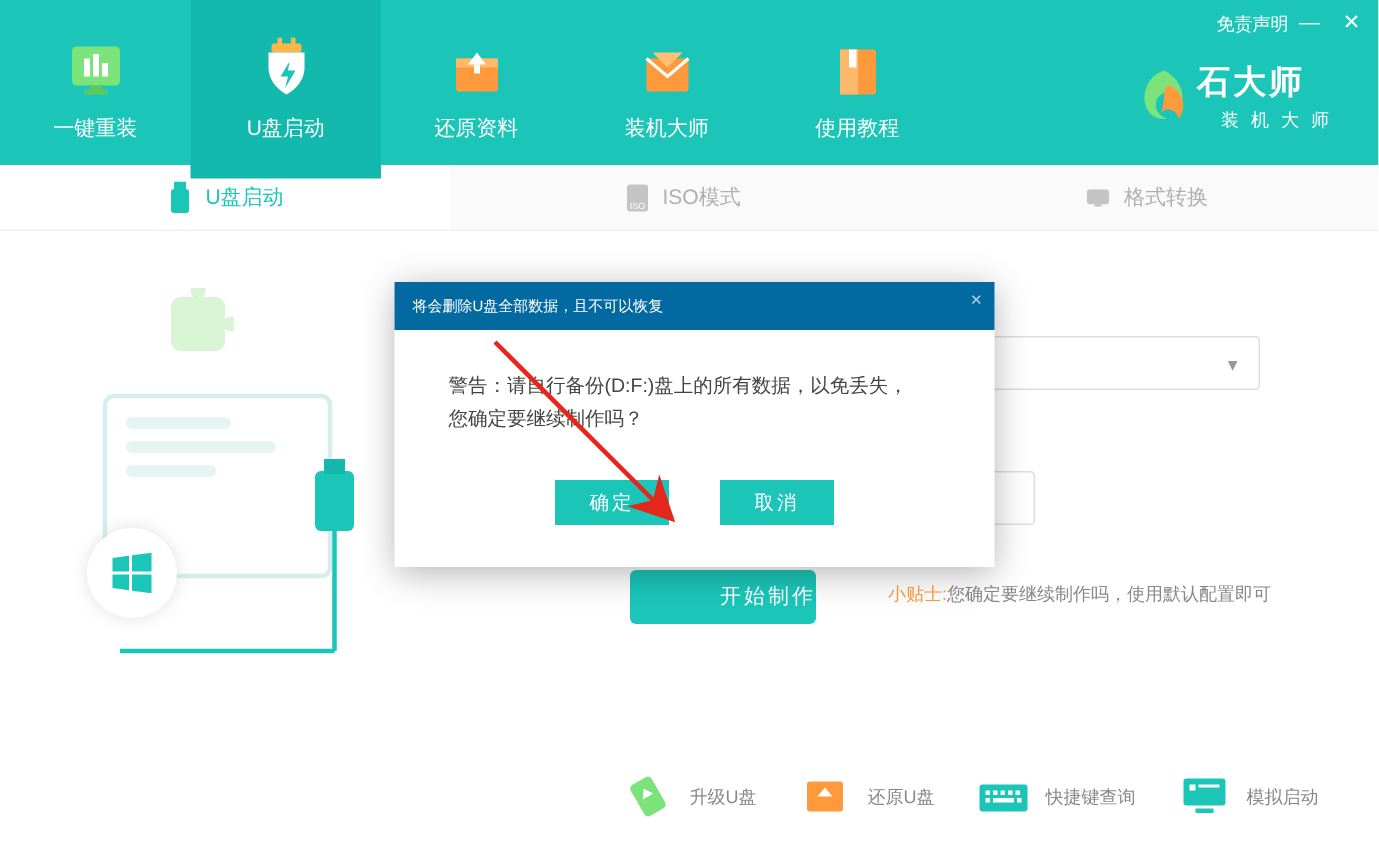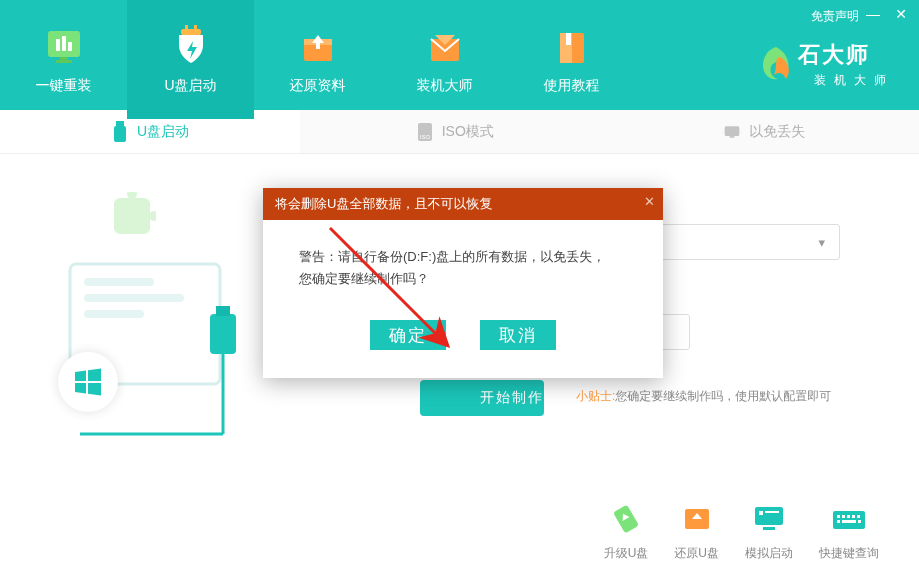--- a/index.html
+++ b/index.html
@@ -31,32 +31,32 @@
   .winlogo{position:absolute;left:58px;top:198px;width:60px;height:60px;border-radius:50%;background:#fff;box-shadow:0 0 12px rgba(0,0,0,0.12);display:flex;align-items:center;justify-content:center;}
   .deco-puzzle{position:absolute;left:108px;top:38px;width:48px;height:48px;}
   .deco-device{position:absolute;left:60px;top:100px;width:200px;height:200px;}
   
   .select{position:absolute;left:420px;top:70px;width:420px;height:36px;border:1px solid #ddd;border-radius:3px;display:flex;align-items:center;padding:0 12px;color:#666;font-size:13px;background:#fff;}
   .select .chev{position:absolute;right:14px;color:#999;}
   .select2{top:160px;width:270px;}
   
   .startbtn{position:absolute;left:420px;top:226px;width:124px;height:36px;background:#1bc6b9;color:#fff;border-radius:4px;display:flex;align-items:center;justify-content:flex-end;font-size:14px;cursor:pointer;letter-spacing:2px;}
   .tip{position:absolute;left:576px;top:234px;font-size:12px;color:#888;}
-  .tip .hl{color:#ff9a3c;}
+  .tip .hl{color:#ff9a3c;margin-left:16px;}
   
   
   .tools{position:absolute;left:0;right:0;bottom:0;height:90px;display:flex;justify-content:flex-end;align-items:center;gap:26px;padding-right:40px;}
-  .tool{display:flex;flex-direction:column;align-items:center;gap:8px;font-size:12px;color:#888;cursor:pointer;}
+  .tool{display:flex;flex-direction:row;align-items:center;gap:8px;font-size:12px;color:#888;cursor:pointer;}
   .tool-ico{width:40px;height:36px;display:flex;align-items:center;justify-content:center;}
   .dialog{position:absolute;left:263px;top:188px;width:400px;background:#fff;box-shadow:0 4px 22px rgba(0,0,0,0.3);}
-  .dialog-head{height:32px;background:#c2410c;color:#fff;display:flex;align-items:center;padding:0 12px;font-size:13px;}
+  .dialog-head{height:32px;background:#0369a1;color:#fff;display:flex;align-items:center;padding:0 12px;font-size:10px;}
   .dialog-close{position:absolute;right:8px;top:6px;color:#fff;cursor:pointer;opacity:.7;}
   .dialog-body{padding:26px 36px 30px;font-size:13px;color:#444;line-height:1.7;}
   .dialog-btns{display:flex;justify-content:center;gap:34px;padding:0 0 28px;}
-  .dlg-btn{width:76px;height:30px;background:#1bc6b9;color:#fff;display:flex;align-items:center;justify-content:center;font-size:17px;cursor:pointer;letter-spacing:2px;}
+  .dlg-btn{width:76px;height:30px;background:#1bc6b9;color:#fff;display:flex;align-items:center;justify-content:center;font-size:13px;cursor:pointer;letter-spacing:2px;}
   
   
   .arrow{position:absolute;left:320px;top:218px;width:150px;height:150px;pointer-events:none;}
 </style>
 </head>
 <body>
 
 <div class="header">
   <div class="nav-item">
     <div class="nav-icon">
@@ -147,21 +147,21 @@
         <rect x="2" y="2" width="14" height="18" rx="2" fill="#c4c4c4"></rect>
         <text x="9" y="18" font-size="6" fill="#fff" text-anchor="middle">ISO</text>
       </svg>
     <span>ISO模式</span>
   </div>
   <div class="subtab disabled">
     <svg class="subtab-ico" viewBox="0 0 22 18">
         <rect x="2" y="2" width="18" height="12" rx="2" fill="#c4c4c4"></rect>
         <rect x="8" y="14" width="6" height="2" fill="#c4c4c4"></rect>
       </svg>
-    <span>以免丢失</span>
+    <span>格式转换</span>
   </div>
 </div>
 
 <div class="main">
   <svg class="deco-puzzle" viewBox="0 0 48 48">
       <rect x="6" y="6" width="36" height="36" rx="6" fill="#d9f5d6"></rect>
       <circle cx="24" cy="2" r="5" fill="#d9f5d6"></circle>
       <circle cx="46" cy="24" r="5" fill="#d9f5d6"></circle>
     </svg>
 
@@ -213,50 +213,50 @@
       <span>升级U盘</span>
     </div>
     <div class="tool">
       <div class="tool-ico">
           <svg viewBox="0 0 40 36" width="40" height="36">
             <rect x="8" y="8" width="24" height="20" rx="2" fill="#ff9a3c"></rect>
             <path d="M20 12l-5 6h10z" fill="#fff"></path>
           </svg>
         </div>
       <span>还原U盘</span>
-    </div>
-    <div class="tool">
-      <div class="tool-ico">
-          <svg viewBox="0 0 40 36" width="40" height="36">
-            <rect x="6" y="6" width="28" height="18" rx="2" fill="#1bc6b9"></rect>
-            <rect x="10" y="10" width="4" height="4" fill="#fff"></rect>
-            <rect x="16" y="10" width="14" height="2" fill="#fff"></rect>
-            <rect x="14" y="26" width="12" height="3" fill="#1bc6b9"></rect>
-          </svg>
-        </div>
-      <span>模拟启动</span>
     </div>
     <div class="tool">
       <div class="tool-ico">
           <svg viewBox="0 0 40 36" width="40" height="36">
             <rect x="4" y="10" width="32" height="18" rx="2" fill="#1bc6b9"></rect>
             <g fill="#fff">
               <rect x="8" y="14" width="3" height="3"></rect>
               <rect x="13" y="14" width="3" height="3"></rect>
               <rect x="18" y="14" width="3" height="3"></rect>
               <rect x="23" y="14" width="3" height="3"></rect>
               <rect x="28" y="14" width="3" height="3"></rect>
               <rect x="8" y="19" width="3" height="3"></rect>
               <rect x="13" y="19" width="14" height="3"></rect>
               <rect x="29" y="19" width="3" height="3"></rect>
             </g>
           </svg>
         </div>
       <span>快捷键查询</span>
     </div>
+    <div class="tool">
+      <div class="tool-ico">
+          <svg viewBox="0 0 40 36" width="40" height="36">
+            <rect x="6" y="6" width="28" height="18" rx="2" fill="#1bc6b9"></rect>
+            <rect x="10" y="10" width="4" height="4" fill="#fff"></rect>
+            <rect x="16" y="10" width="14" height="2" fill="#fff"></rect>
+            <rect x="14" y="26" width="12" height="3" fill="#1bc6b9"></rect>
+          </svg>
+        </div>
+      <span>模拟启动</span>
+    </div>
   </div>
 </div>
 
 <div class="dialog">
   <div class="dialog-head">
     <span>将会删除U盘全部数据，且不可以恢复</span>
     <span class="dialog-close">✕</span>
   </div>
   <div class="dialog-body">
     <div>警告：请自行备份(D:F:)盘上的所有数据，以免丢失，</div>

